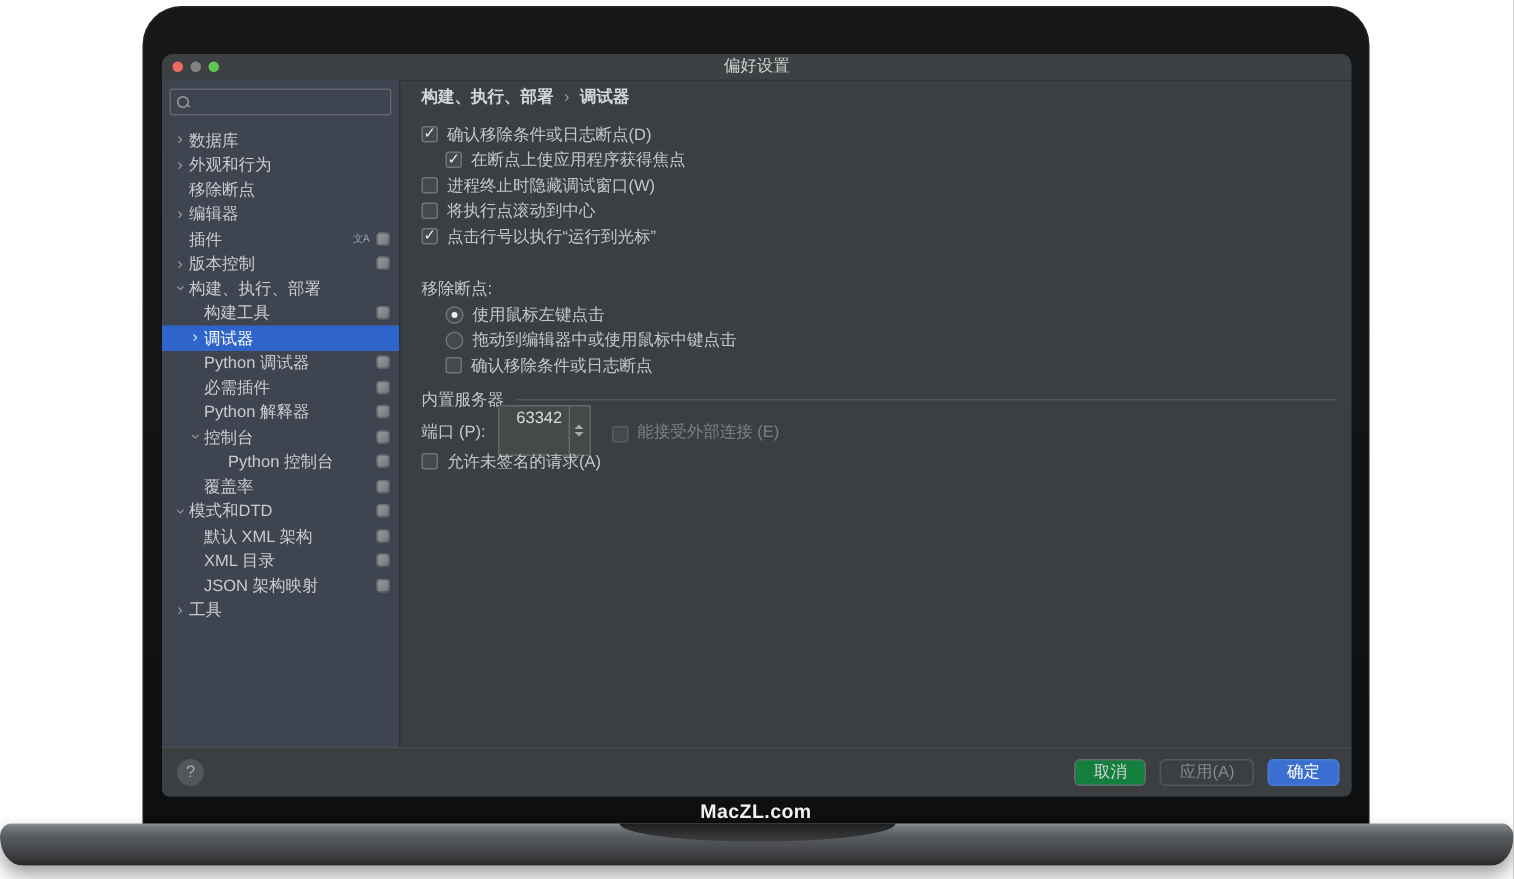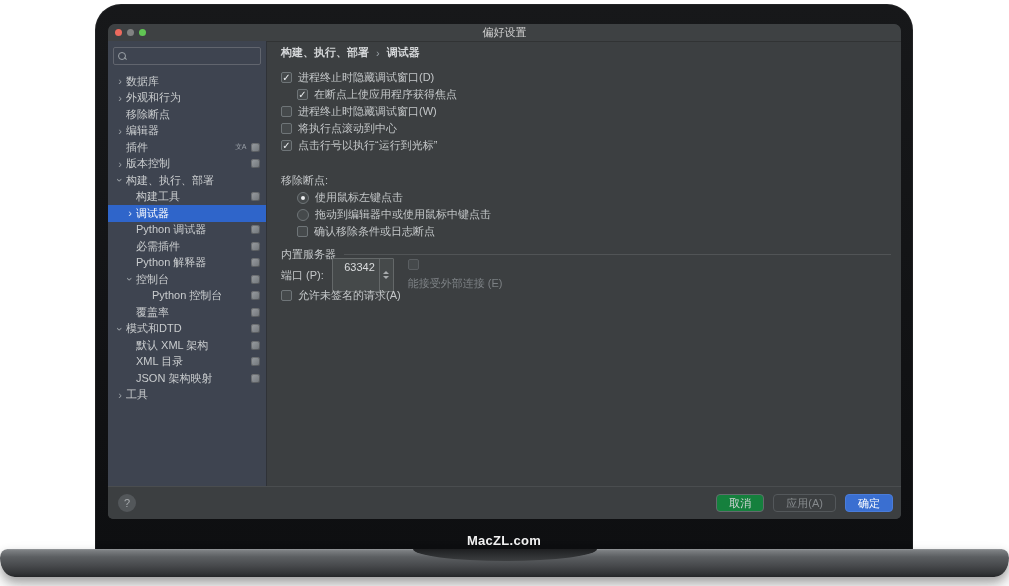--- a/index.html
+++ b/index.html
@@ -13,21 +13,21 @@
   .brand{position:absolute;left:0;right:0;bottom:3px;text-align:center;color:#f2f2f2;
     font-size:13px;font-weight:bold;letter-spacing:.3px;}
   .base{position:absolute;left:0px;top:549px;width:1009px;height:28px;z-index:5;
     background:linear-gradient(#94979a 0%,#7b7e81 6%,#5c5f62 28%,#47494c 60%,#323436 88%,#242527 100%);
     border-radius:10px 10px 20px 20px / 12px 12px 26px 26px;
     box-shadow:0 5px 10px rgba(0,0,0,0.30),0 12px 22px rgba(0,0,0,0.12);}
   .scoop{position:absolute;left:50%;top:0;transform:translateX(-50%);width:184px;height:12px;
     background:linear-gradient(#1e1f21,#3c3e40);border-radius:0 0 92px 92px / 0 0 12px 12px;}
 
   
-  .display{position:absolute;left:13px;top:20px;width:793px;height:495px;}
+  .display{position:absolute;left:13px;top:32px;width:793px;height:495px;}
   .app-window{position:relative;width:100%;height:100%;background:#3c3f41;border-radius:7px 7px 5px 5px;
     color:#c4c7c9;font-size:11px;overflow:hidden;}
 
   .title-bar{position:absolute;left:0;top:0;right:0;height:17px;background:#3e4143;
     border-bottom:1px solid #313334;border-radius:7px 7px 0 0;}
   .title-text{position:absolute;left:0;right:0;top:0;height:17px;line-height:17px;text-align:center;
     color:#cfcfcf;font-size:11px;}
   .lights{position:absolute;left:7px;top:5px;display:flex;gap:5px;}
   .light{width:7px;height:7px;border-radius:50%;}
   .light.red{background:#ed6a5e;} .light.gray{background:#828282;} .light.green{background:#61c554;}
@@ -70,21 +70,21 @@
   .section{height:17px;display:flex;align-items:center;gap:8px;margin-top:6px;}
   .section .line{flex:1;height:1px;background:#515456;margin-right:2px;}
   .port-row{height:18px;display:flex;align-items:center;margin-top:3px;}
   .spinner{margin-left:8px;width:62px;height:34px;box-sizing:border-box;border:1px solid #646869;background:#45494a;
     display:flex;border-radius:1px;}
   .spin-val{flex:1;text-align:right;line-height:16px;color:#dadcde;padding-right:4px;}
   .stepper{flex:0 0 13px;border-left:1px solid #646869;display:flex;flex-direction:column;align-items:center;justify-content:center;gap:2px;}
   .arr-up{width:0;height:0;border-left:3px solid transparent;border-right:3px solid transparent;border-bottom:3px solid #a8abad;}
   .arr-dn{width:0;height:0;border-left:3px solid transparent;border-right:3px solid transparent;border-top:3px solid #a8abad;}
   .dis-gap{width:14px;}
-  .disabled-opt{color:#7c8084;display:flex;align-items:flex-start;gap:6px;flex-direction:column;}
+  .disabled-opt{color:#7c8084;display:flex;align-items:flex-end;gap:6px;}
   .disabled-opt .cbox{border-color:#5a5e61;}
   .opt-unsigned{margin-top:3px;}
 
   
   .footer{position:absolute;left:0;right:0;bottom:0;height:33px;border-top:1px solid #4a4d4f;
     display:flex;align-items:center;padding:0 8px 0 10px;box-sizing:border-box;background:#3c3f41;
     border-radius:0 0 5px 5px;}
   .help-btn{width:18px;height:18px;border-radius:50%;background:#53575a;color:#a6aaad;
     display:flex;align-items:center;justify-content:center;font-size:11px;}
   .btns{margin-left:auto;display:flex;gap:9px;}
@@ -268,21 +268,21 @@
           <div class="main">
 
             <div class="breadcrumb">
               <span>构建、执行、部署</span>
               <span class="crumb-sep">›</span>
               <span>调试器</span>
             </div>
 
             <div class="opt">
               <span class="cbox">✓</span>
-              <span>进程终止时隐藏调试窗口(D)</span>
+              <span>确认移除条件或日志断点(D)</span>
             </div>
             <div class="opt ind1">
               <span class="cbox">✓</span>
               <span>在断点上使应用程序获得焦点</span>
             </div>
             <div class="opt">
               <span class="cbox"></span>
               <span>进程终止时隐藏调试窗口(W)</span>
             </div>
             <div class="opt">

